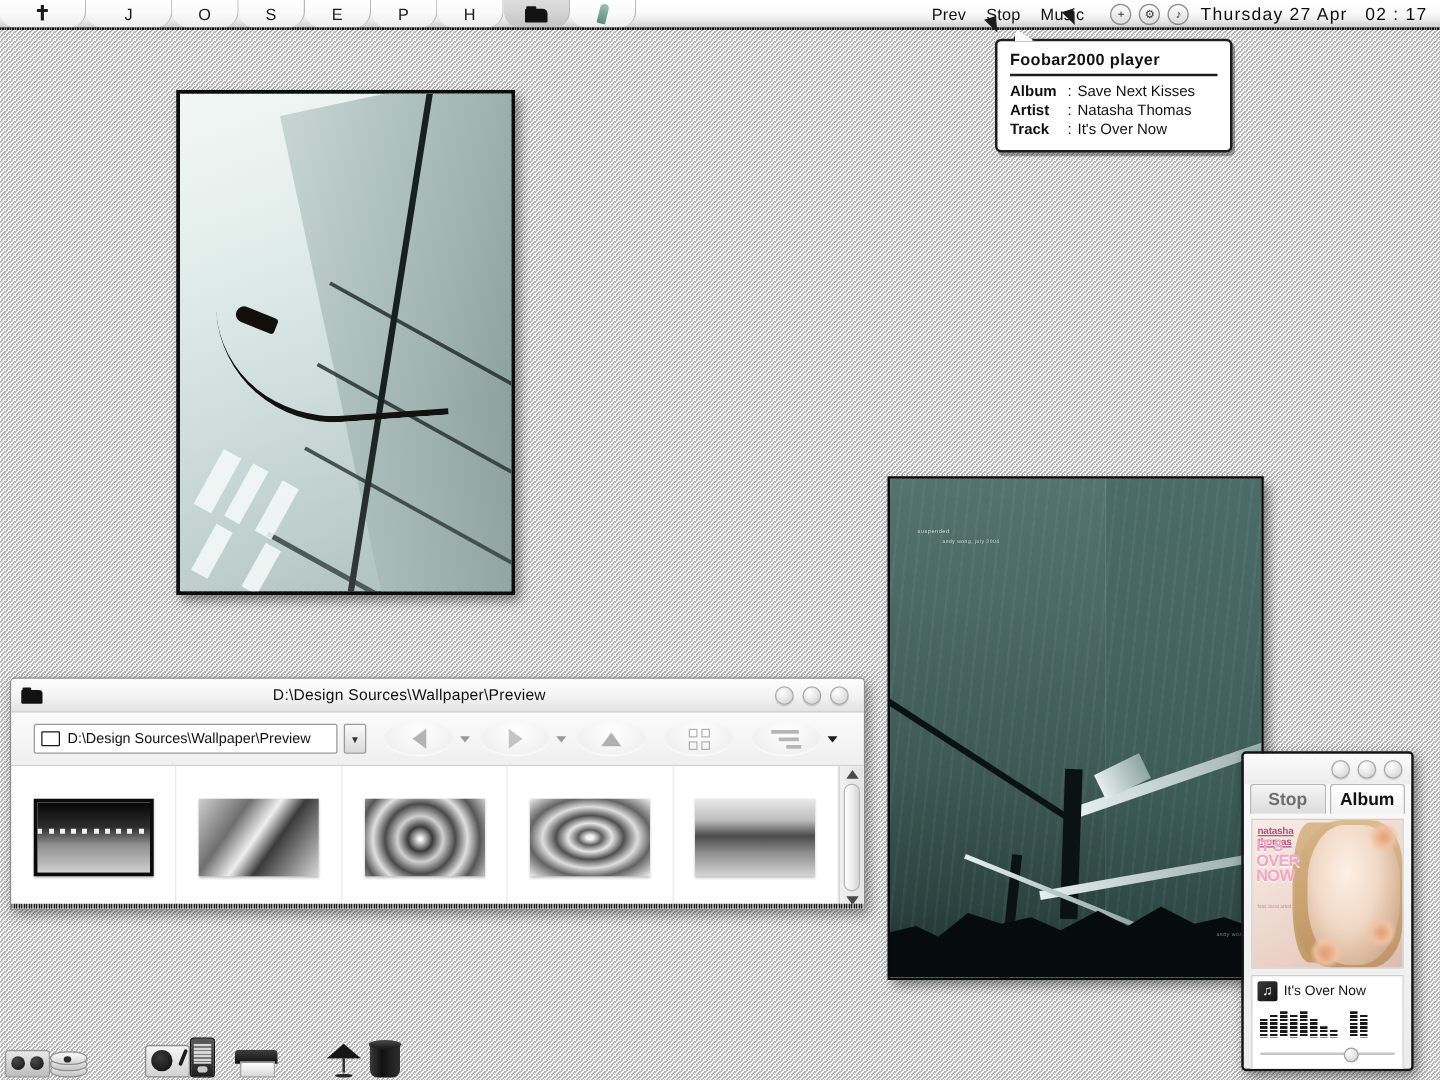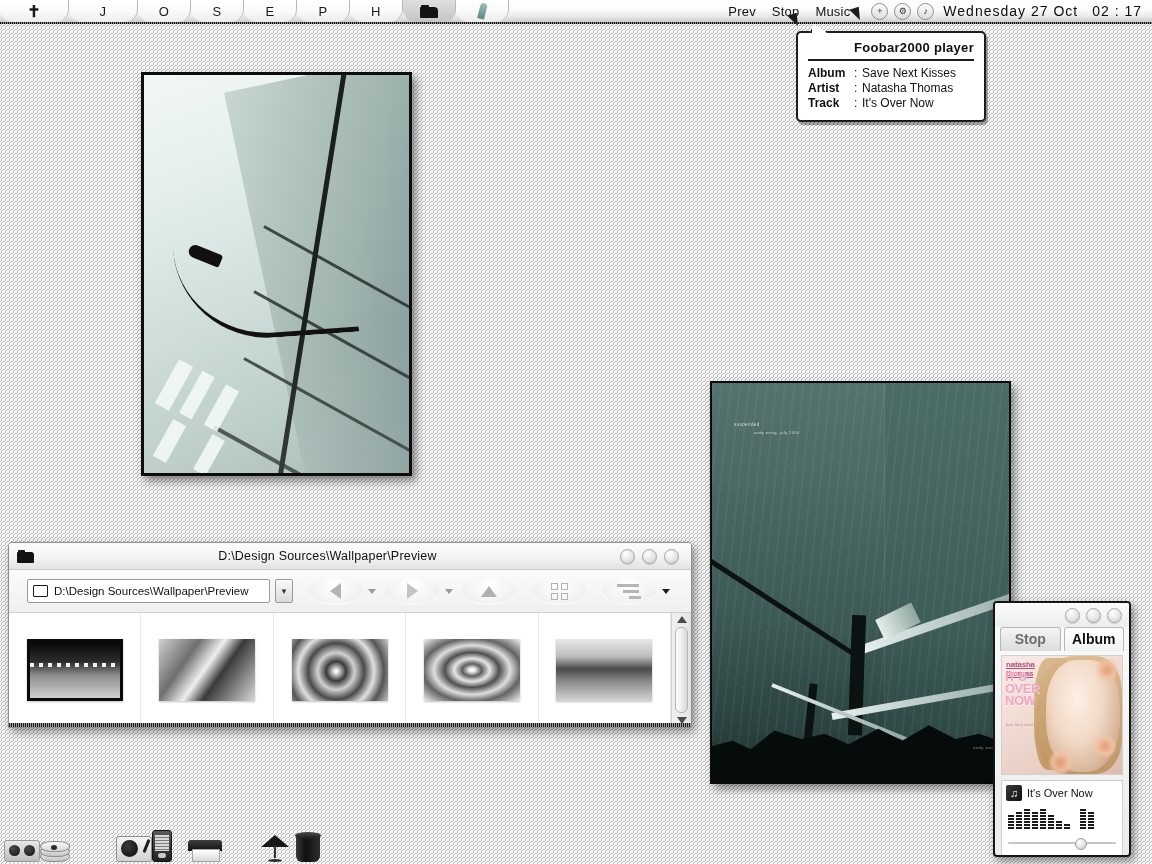--- a/index.html
+++ b/index.html
@@ -63,21 +63,21 @@
     position:absolute;left:796px;top:31px;width:166px;
     background:#ffffff;border:2px solid #1d1d1d;border-radius:5px;
     box-shadow:2px 3px 0 rgba(0,0,0,.35);
     padding:7px 10px 9px 10px;z-index:55;
   }
   #tooltip .tail{
     position:absolute;left:12px;top:-9px;width:14px;height:9px;
     background:#fff;border-left:2px solid #1d1d1d;border-right:2px solid #1d1d1d;
     clip-path:polygon(0 100%,100% 100%,20% 0);
   }
-  #tt-title{font-size:13px;font-weight:bold;color:#111;letter-spacing:.3px;margin-bottom:4px;text-align:right;}
+  #tt-title{font-size:13px;font-weight:bold;color:#111;letter-spacing:.3px;margin-bottom:4px;}
   #tt-rule{height:2px;background:#1d1d1d;margin:3px 0 5px 0;}
   .ttrow{display:flex;font-size:12px;line-height:15px;color:#111;}
   .ttkey{font-weight:bold;width:46px;flex:none;}
   .ttcolon{width:8px;flex:none;}
   .ttval{color:#111;}
 
   
   .shot{position:absolute;box-shadow:4px 5px 9px rgba(0,0,0,.45);}
 
   #bigimg-left{left:141px;top:72px;width:265px;height:398px;border:3px solid #0c0c0c;overflow:hidden;}
@@ -364,21 +364,21 @@
       <div class="mbtn">Prev</div>
       <div class="mbtn">Stop</div>
       <div class="mbtn">Music</div>
     </div>
   <div id="sys-icons" style="display:flex;align-items:center;padding-left:10px;">
       <div class="sysicon">+</div>
       <div class="sysicon">⚙</div>
       <div class="sysicon">♪</div>
     </div>
   <div id="clockwrap">
-    <span class="dt">Wednesday 27 Oct</span>
+    <span class="dt">Thursday 27 Apr</span>
     <span>02 : 17</span>
   </div>
 </div>
 <div class="cursor" style="left:789px;top:14px;"></div>
 <div class="cursor" style="left:851px;top:8px;"></div>
 
 <div id="tooltip">
   <div class="tail"></div>
   <div id="tt-title">Foobar2000 player</div>
   <div id="tt-rule"></div>

